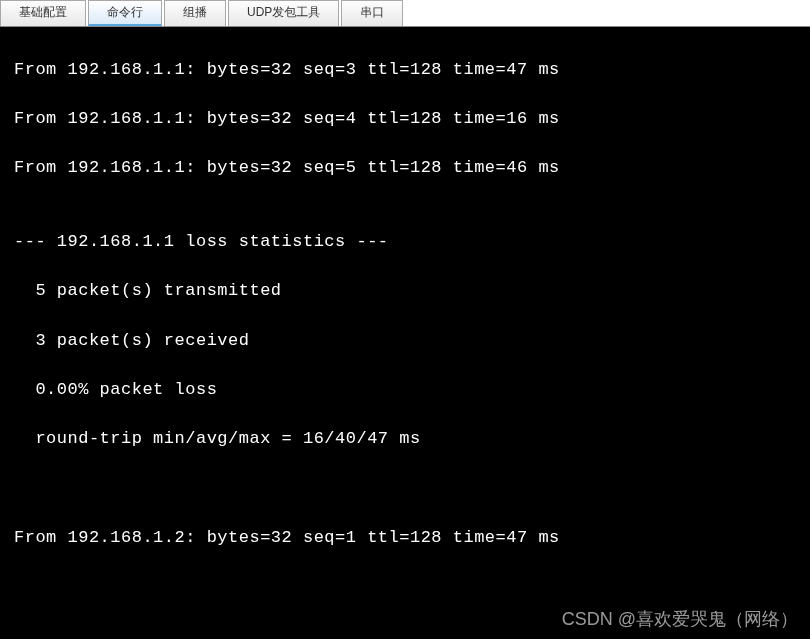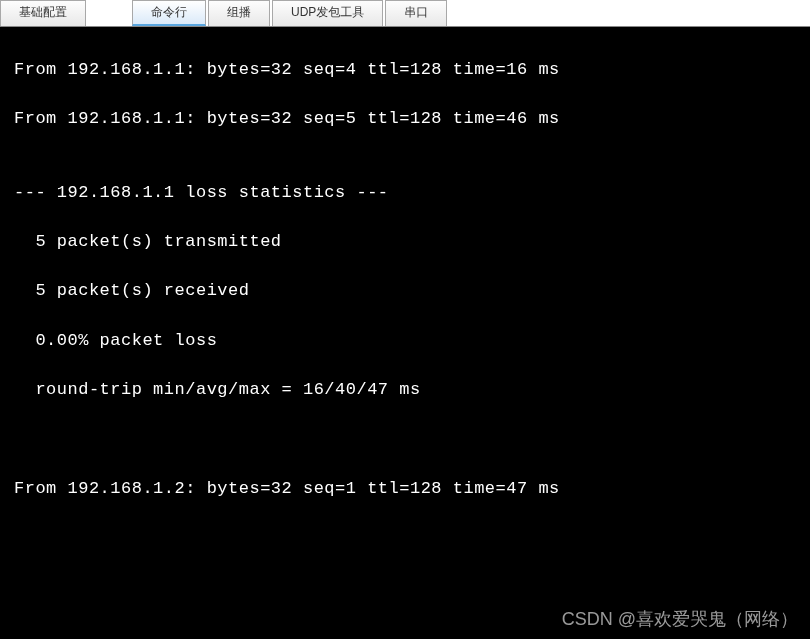--- a/index.html
+++ b/index.html
@@ -28,21 +28,20 @@
       background: linear-gradient(#fdfdfd, #e8e8e8);
       border: 1px solid #a8a8a8;
       border-bottom: none;
       margin-right: 2px;
       cursor: pointer;
       color: #333;
     }
     .tab.active {
       background: linear-gradient(#fff, #dbeaf9);
       border-bottom: 2px solid #5aa7e0;
-      margin-left: 44px;
     }
     .terminal {
       background: #000;
       color: #fff;
       padding: 6px 14px;
       font-size: 17px;
       line-height: 1.45;
       font-family: "Courier New", Consolas, monospace;
       white-space: pre;
       letter-spacing: 0.5px;
@@ -65,26 +64,27 @@
 
 <div class="tabs">
   <div class="tab">基础配置</div>
   <div class="tab active">命令行</div>
   <div class="tab">组播</div>
   <div class="tab">UDP发包工具</div>
   <div class="tab">串口</div>
 </div>
 
 <div class="terminal">
+<span class="line">From 192.168.1.1: bytes=32 seq=3 ttl=128 time=47 ms</span>
 <span class="line">From 192.168.1.1: bytes=32 seq=4 ttl=128 time=16 ms</span>
 <span class="line">From 192.168.1.1: bytes=32 seq=5 ttl=128 time=46 ms</span>
 <span class="line"></span>
 <span class="line">--- 192.168.1.1 loss statistics ---</span>
 <span class="line">  5 packet(s) transmitted</span>
-<span class="line">  5 packet(s) received</span>
+<span class="line">  3 packet(s) received</span>
 <span class="line">  0.00% packet loss</span>
 <span class="line">  round-trip min/avg/max = 16/40/47 ms</span>
 <span class="line"></span>
 <span class="line"></span>
 <span class="line">From 192.168.1.2: bytes=32 seq=1 ttl=128 time=47 ms</span>
 
 
 
 
 <span class="line"></span>

